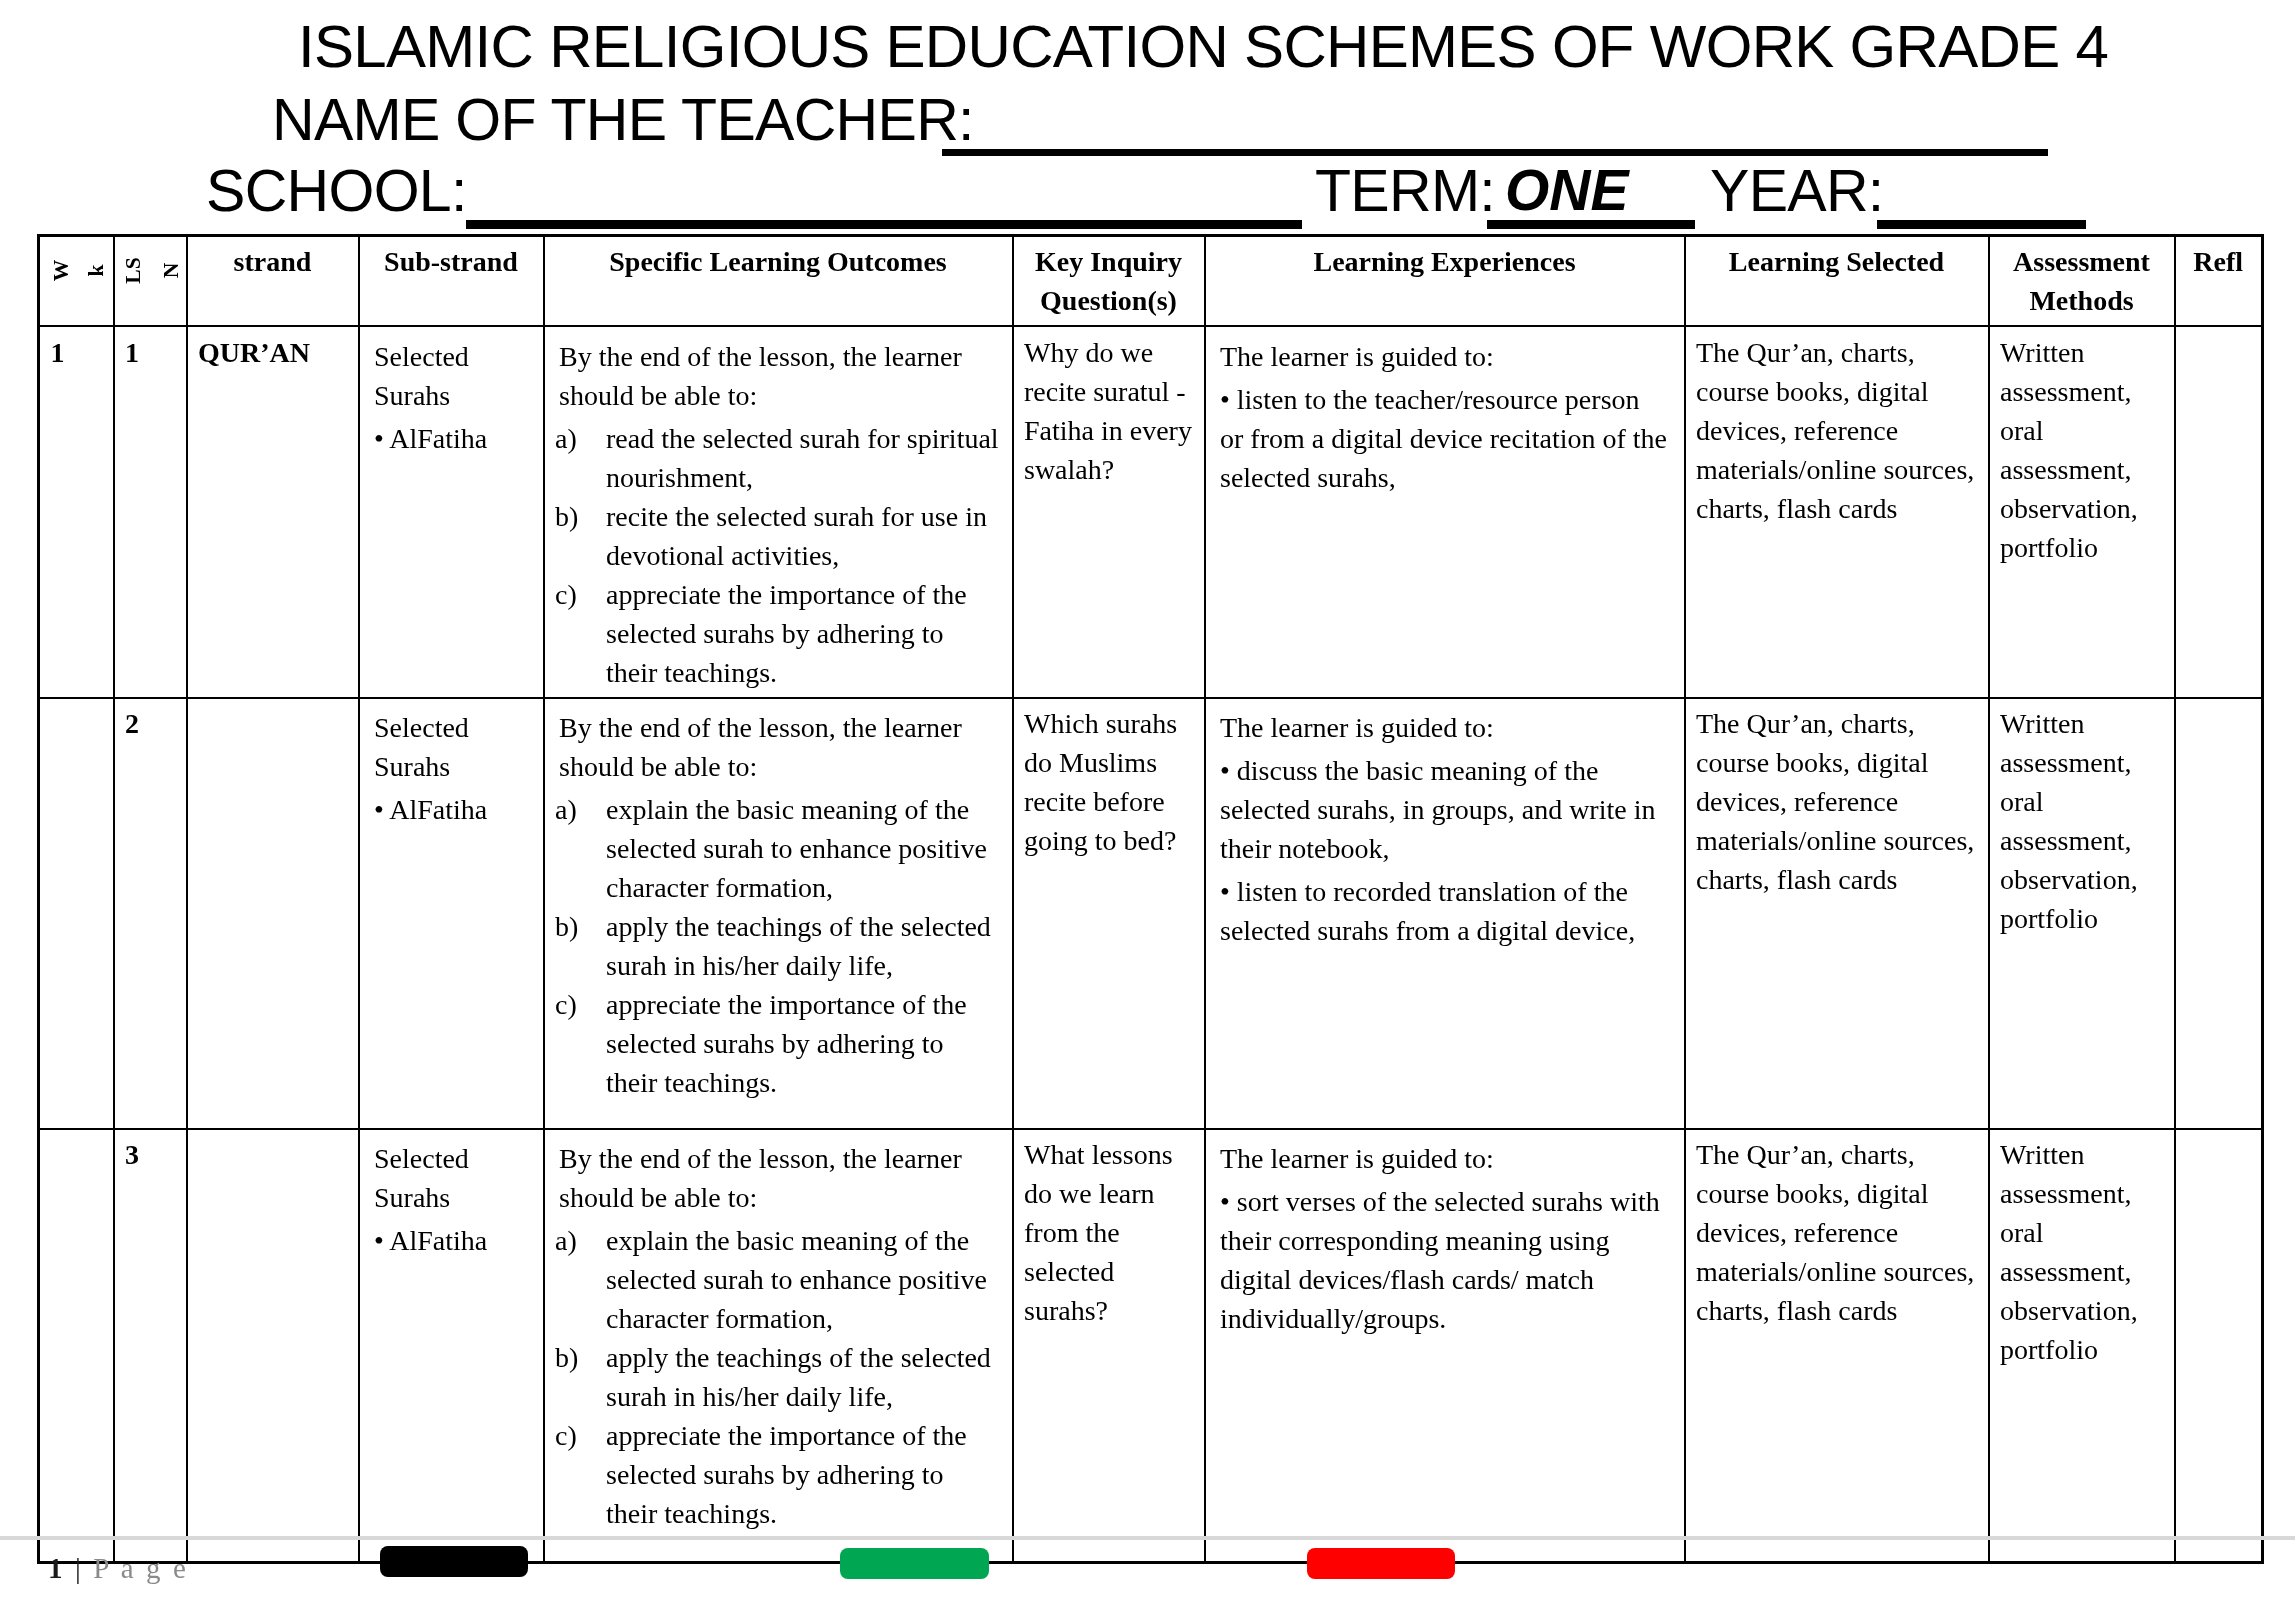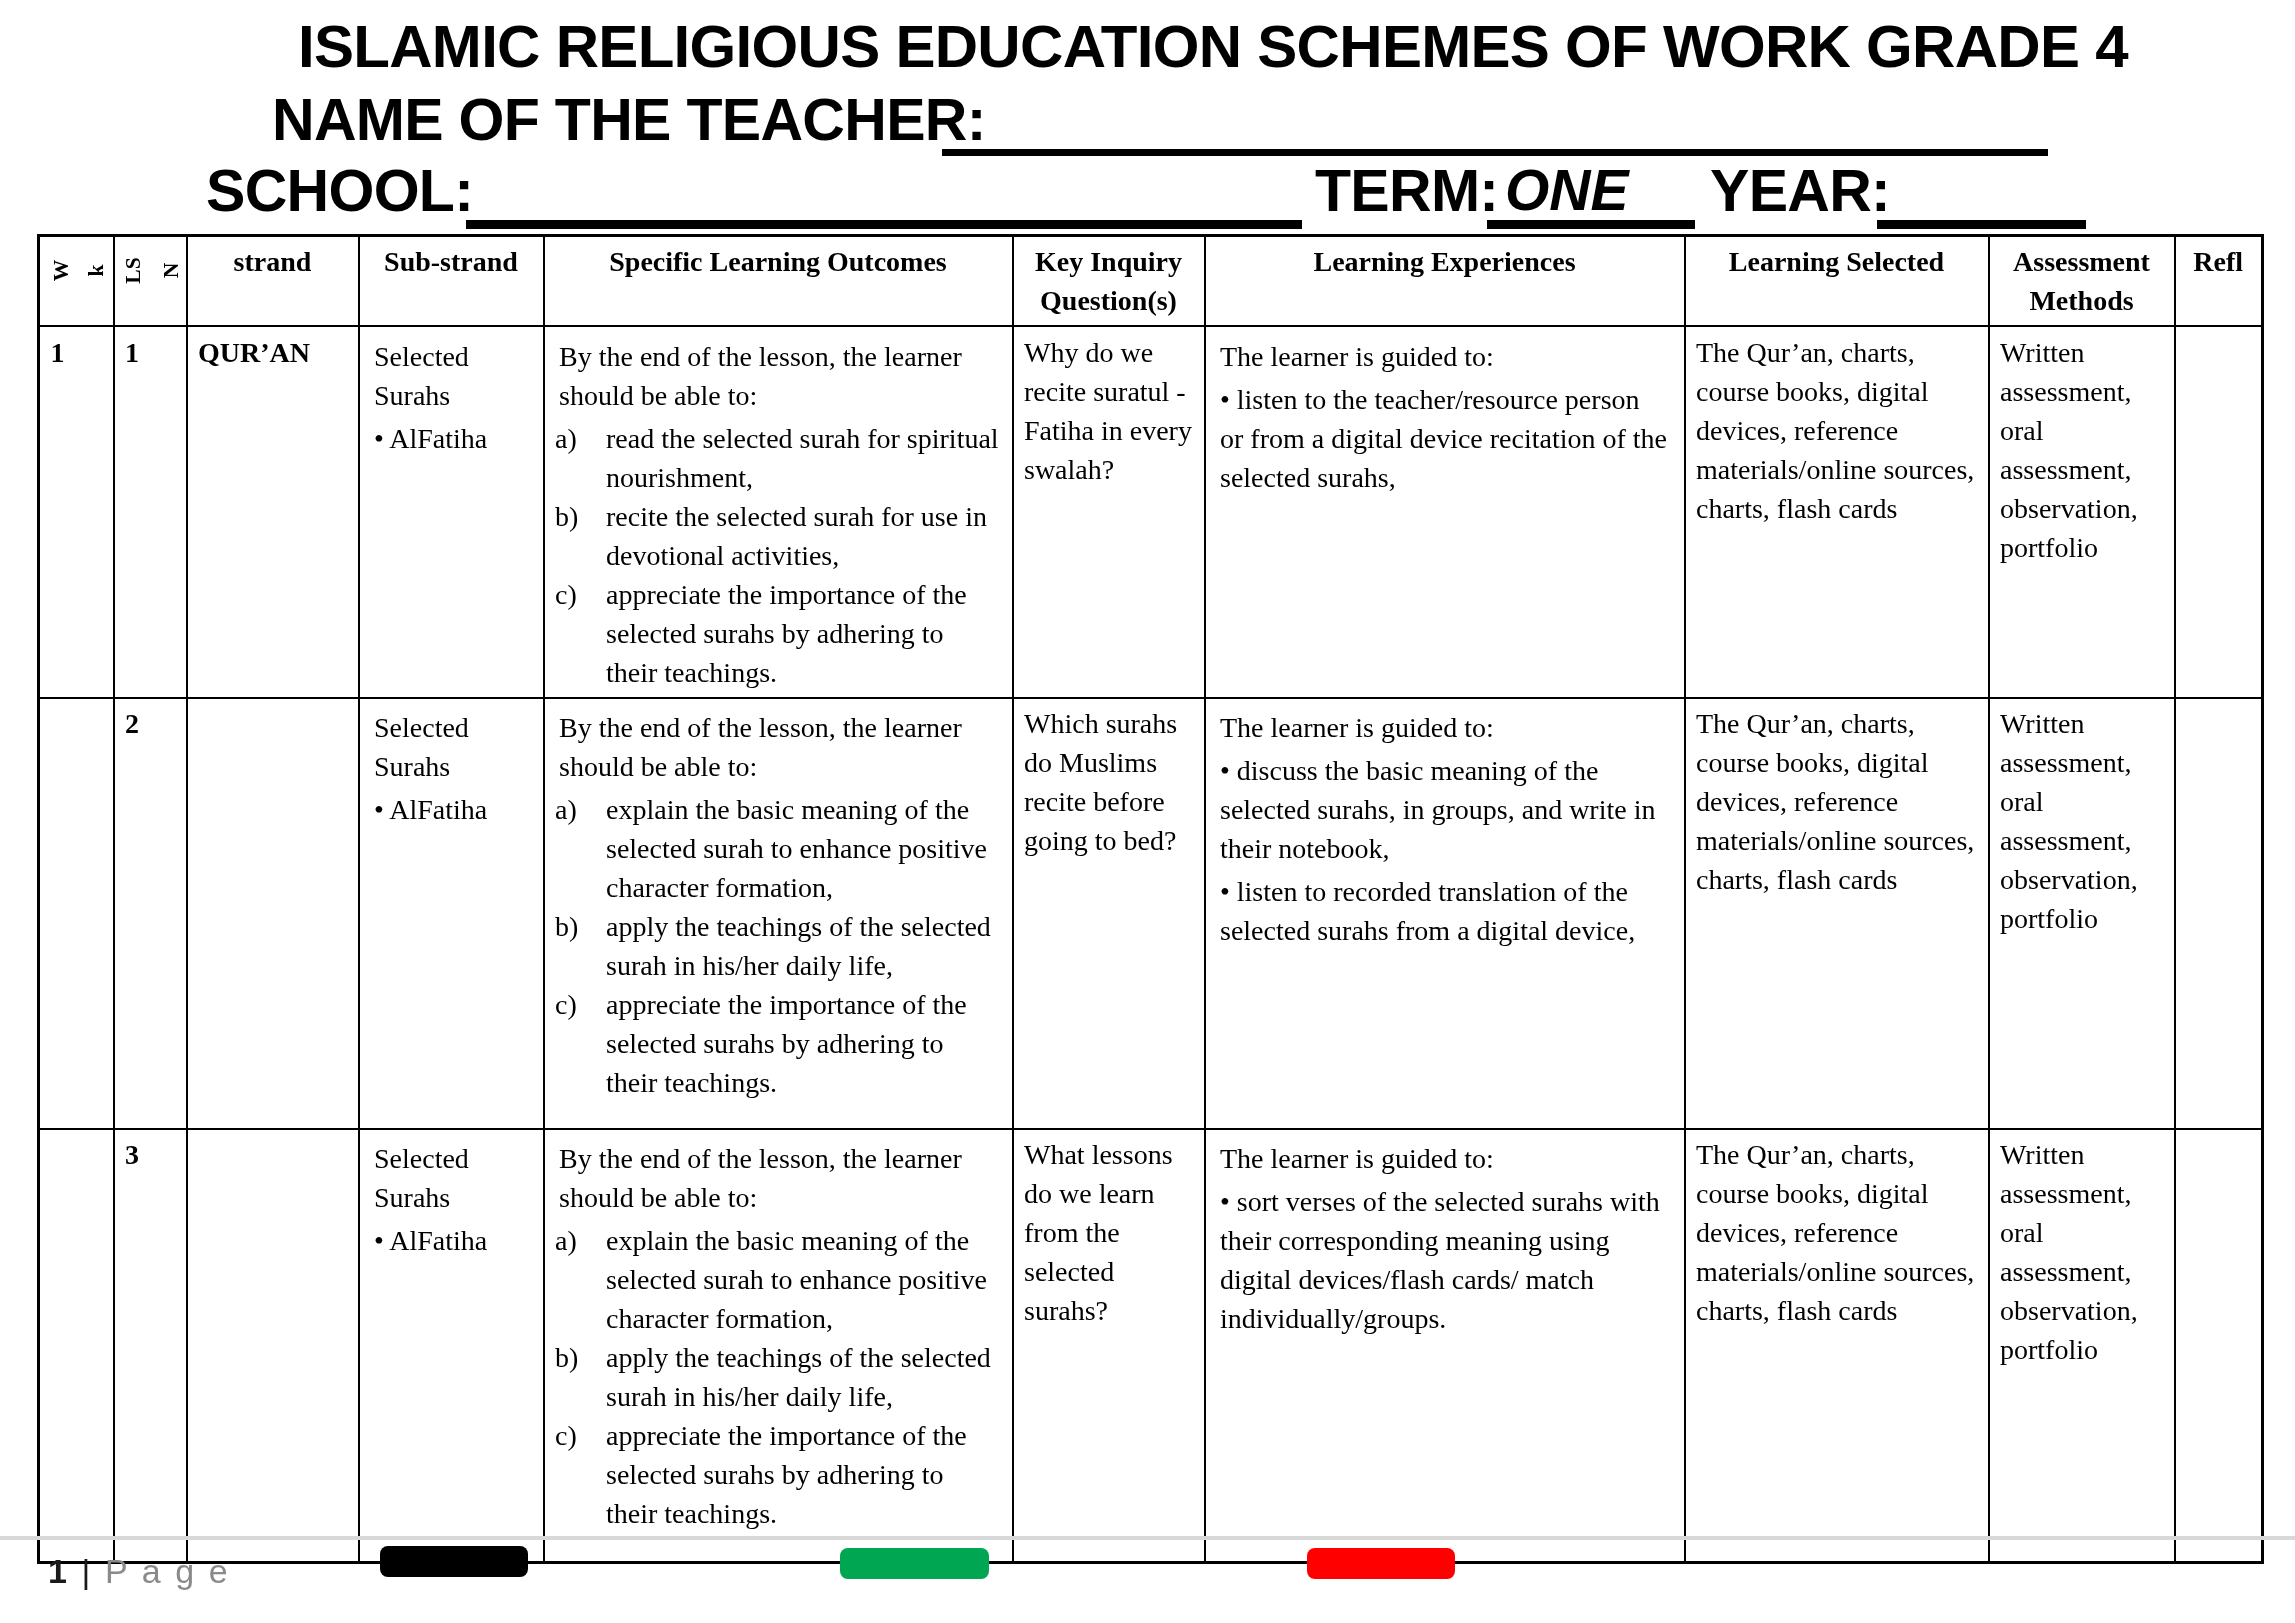--- a/index.html
+++ b/index.html
@@ -8,21 +8,21 @@
     background:#ffffff;
     position:relative;
     font-family:"Liberation Serif", serif;
     color:#000;
   }
 
   
   .headline {
     position:absolute;
     font-family:"Liberation Sans", sans-serif;
-    font-weight:bold;
+    font-weight:normal;
     white-space:nowrap;
     letter-spacing:-0.7px;
     color:#000;
   }
   #doc-title   { left:298px;  top:11.8px;  font-size:60px; }
   #teacher-line{ left:272px;  top:86px; font-size:59px; }
   #school-line { left:206px;  top:157px; font-size:59px;text-align:right; }
   #term-line   { left:1315px; top:157px; font-size:59px; }
   #term-value  { position:absolute; left:1505px; top:157px; font-size:57px;
                  font-family:"Liberation Sans", sans-serif; font-weight:bold;font-style:italic; }
@@ -75,21 +75,21 @@
   .oli { display:flex; }
   .oli .m { flex:0 0 51px; }
   .oli .t { flex:1; }
 
   .cellblock { margin:4px;font-family:Liberation Serif, serif; }
 
   
   #footer-rule { position:absolute; left:0; top:1536px; width:2295px; height:3.9px;
                  background:#d8d8d8; }
   #page-footer { position:absolute; left:48px; top:1552px;
-                 font-family:Liberation Sans, sans-serif; font-size:34px;
+                 font-family:Liberation Serif, serif; font-size:29px;
                  white-space:nowrap; }
   #page-footer .num { font-weight:bold; color:#1a1a1a; }
   #page-footer .sep { color:#1a1a1a; font-weight:normal; padding:0 5.2px; }
   #page-footer .lbl { color:#8a8a8a; letter-spacing:2.6px; }
 
   .bar { position:absolute; top:1546px; height:31px; width:148px; border-radius:7.9px; }
   #bar-black { left:380px;  background:#000000; }
   #bar-green { left:840px; background:#00A651; width:149px; top:1548px; }
   #bar-red   { left:1307px; background:#FF0000; top:1548px; }
 </style>

